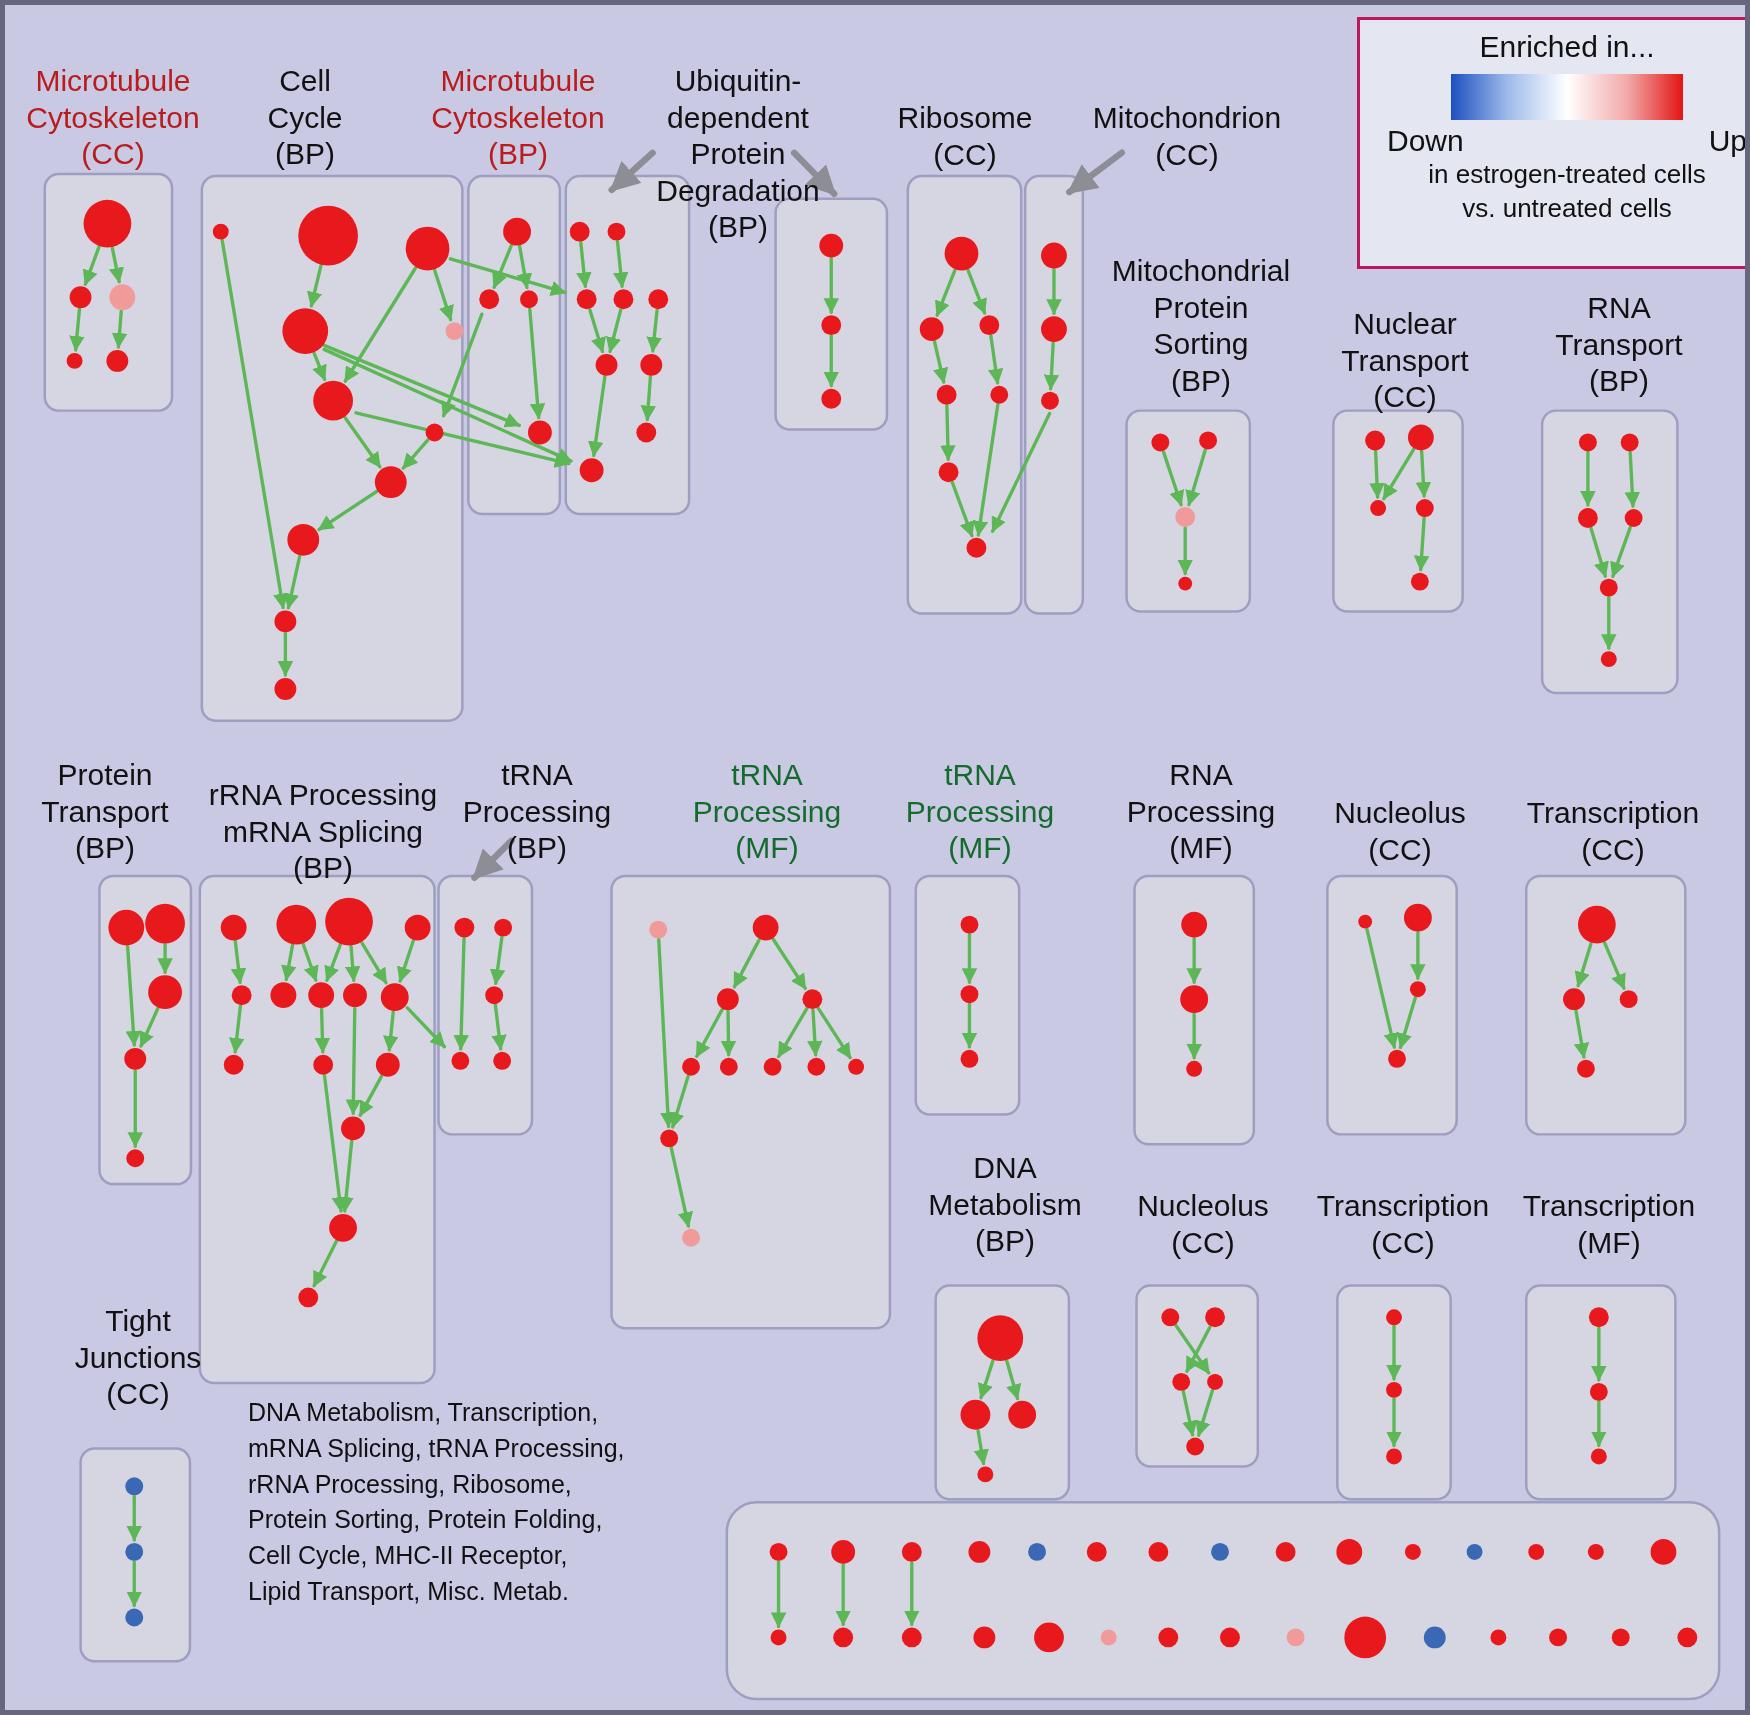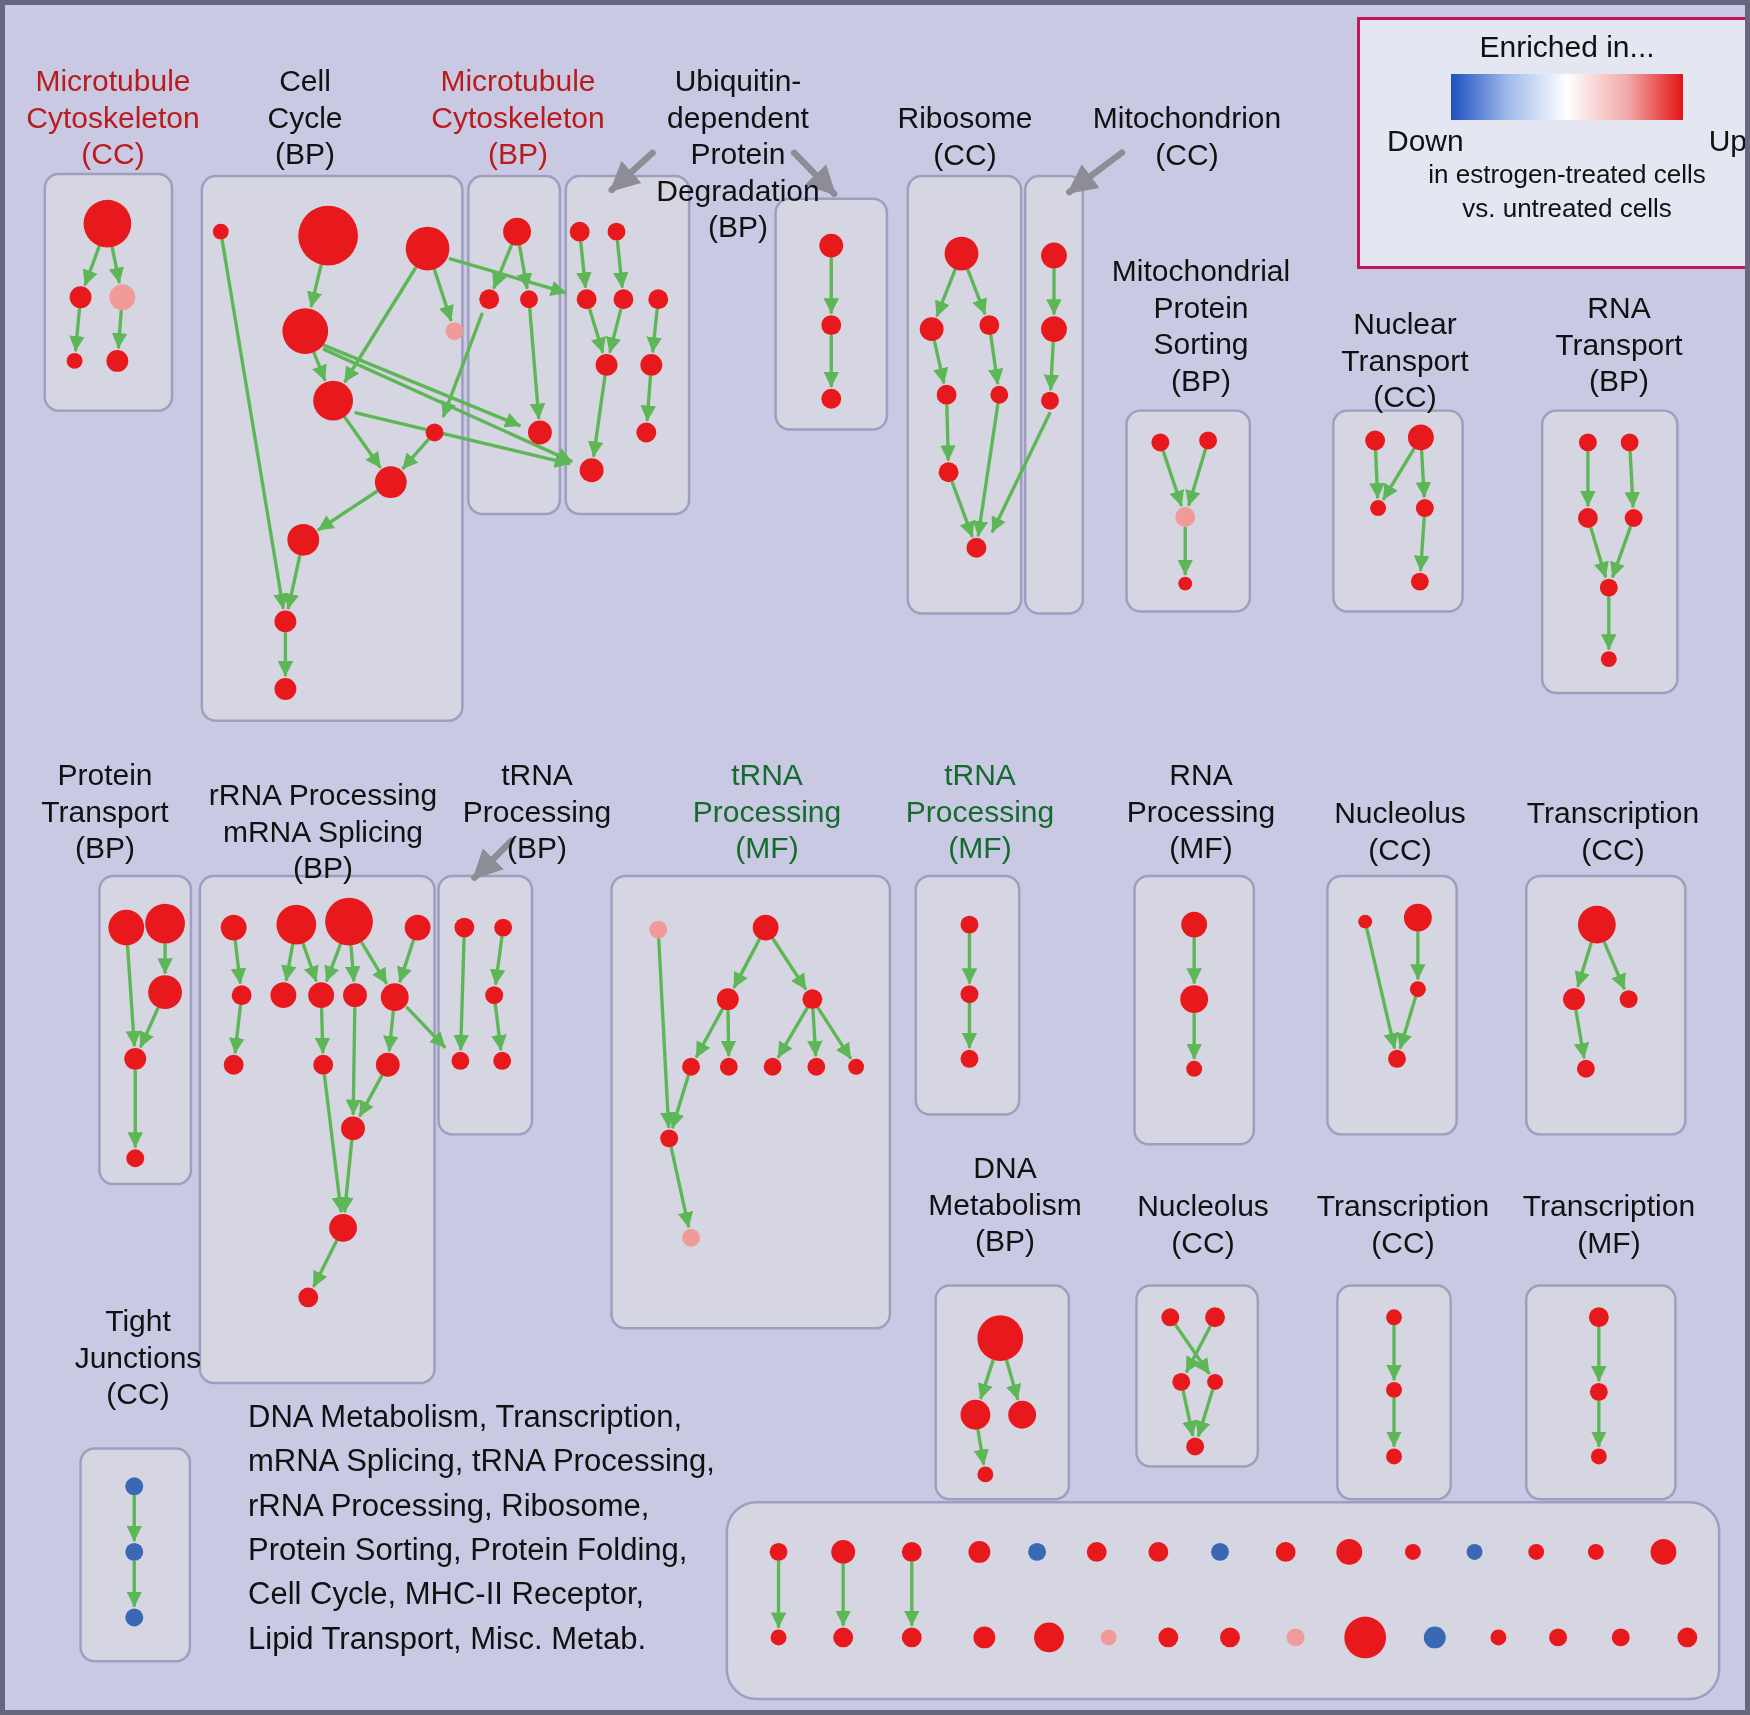--- a/index.html
+++ b/index.html
@@ -40,21 +40,21 @@
   }
   .legend-row{
     display:flex;justify-content:space-between;
     padding:0 27px;
     font-size:30px;color:#111;
   }
   .legend-sub{font-size:26px;text-align:center;color:#111;line-height:1.3;}
   .footnote{
     position:absolute;
     left:243px;top:1390px;
-    font-size:31px;
+    font-size:25px;
     line-height:1.43;
     color:#111111;
     white-space:pre-line;
   }
 </style>
 </head>
 <body>
 
 <div class="canvas" style="background: rgb(201, 201, 228); border-color: rgb(102, 102, 127);">
 

